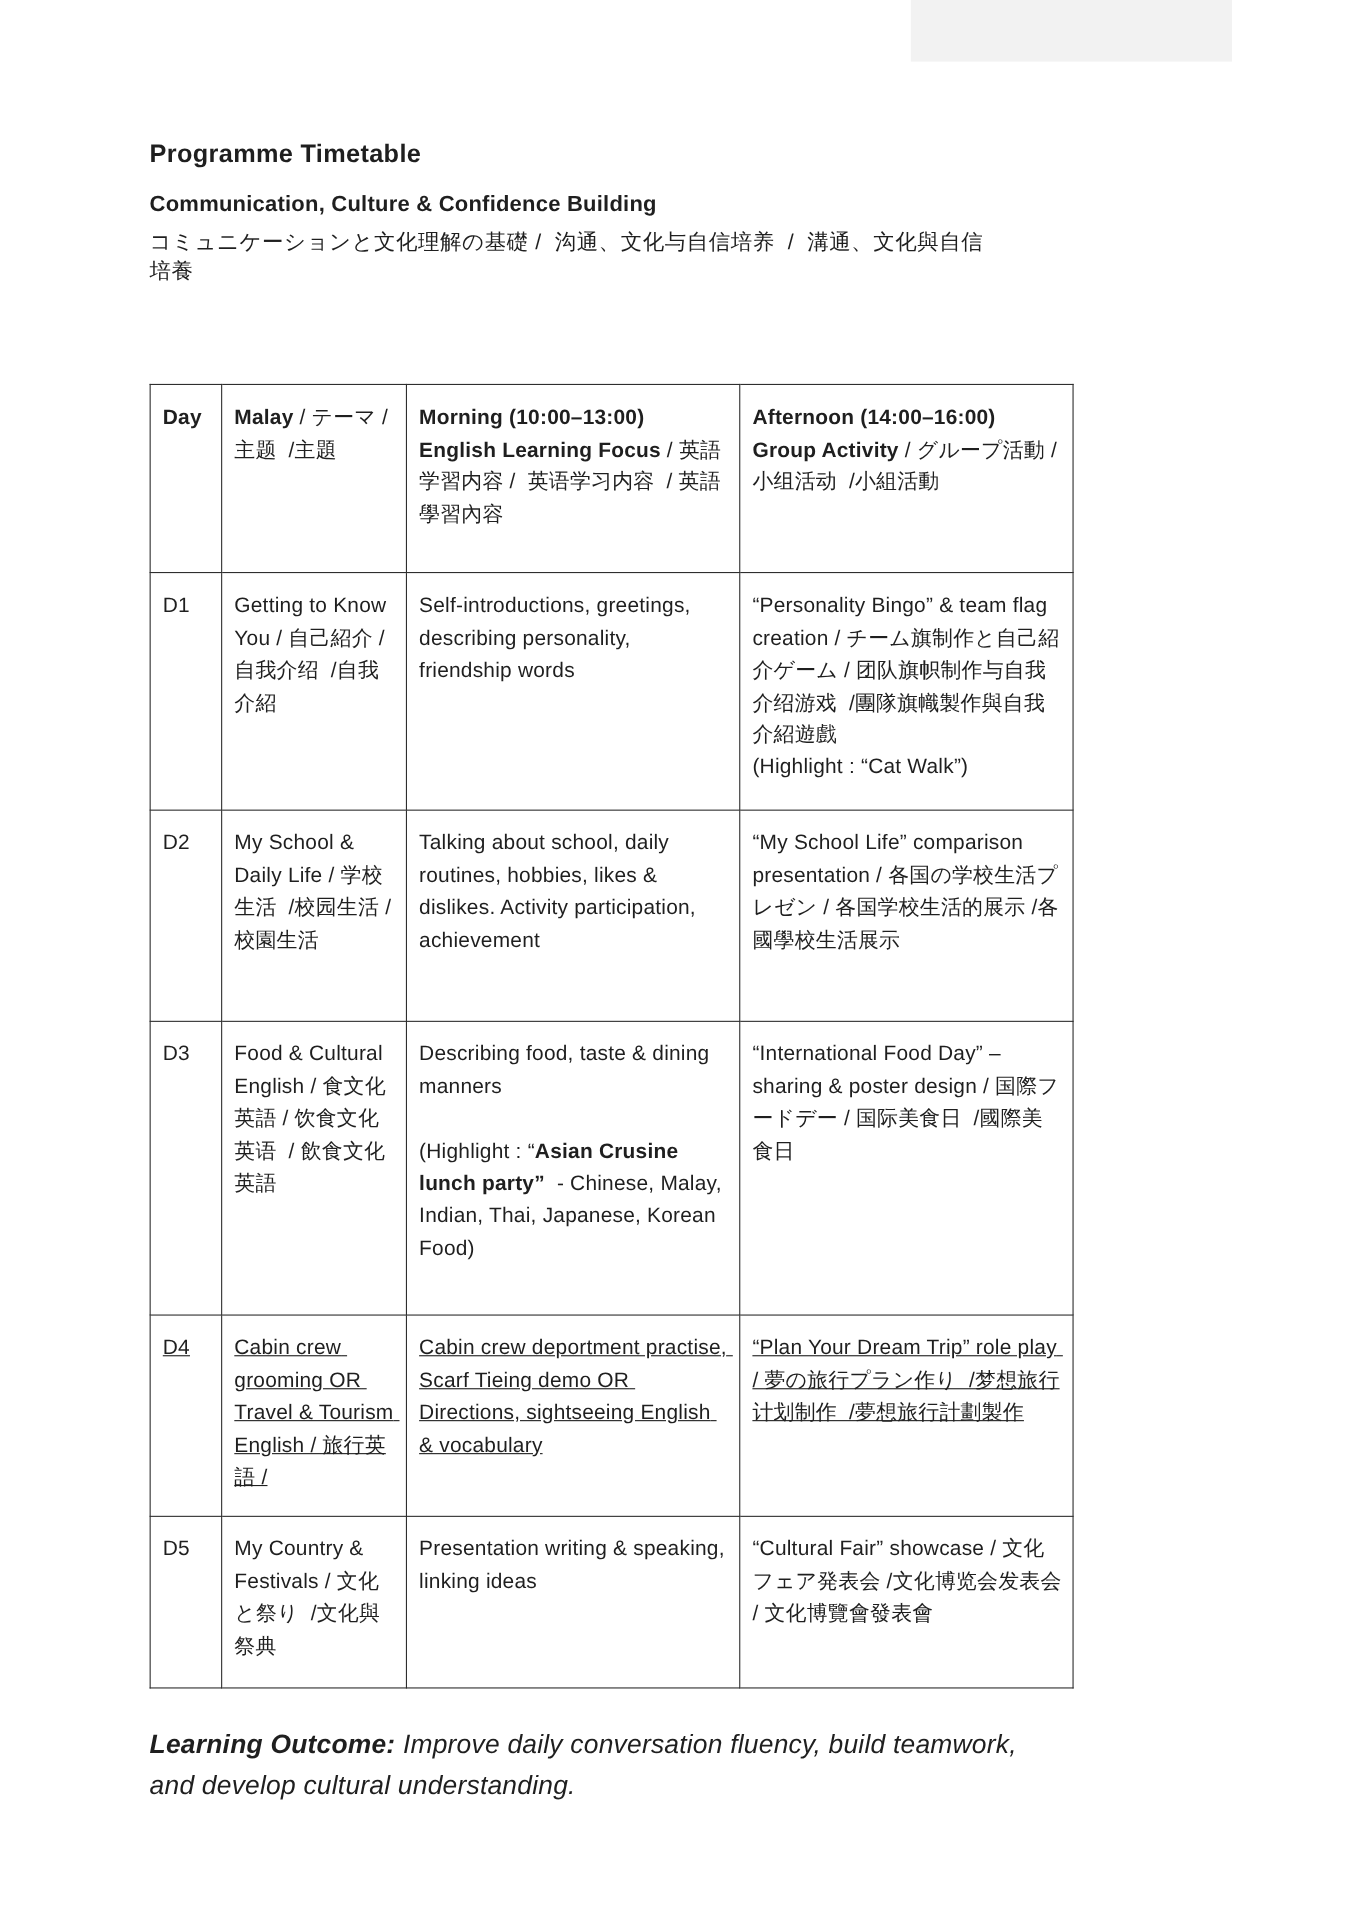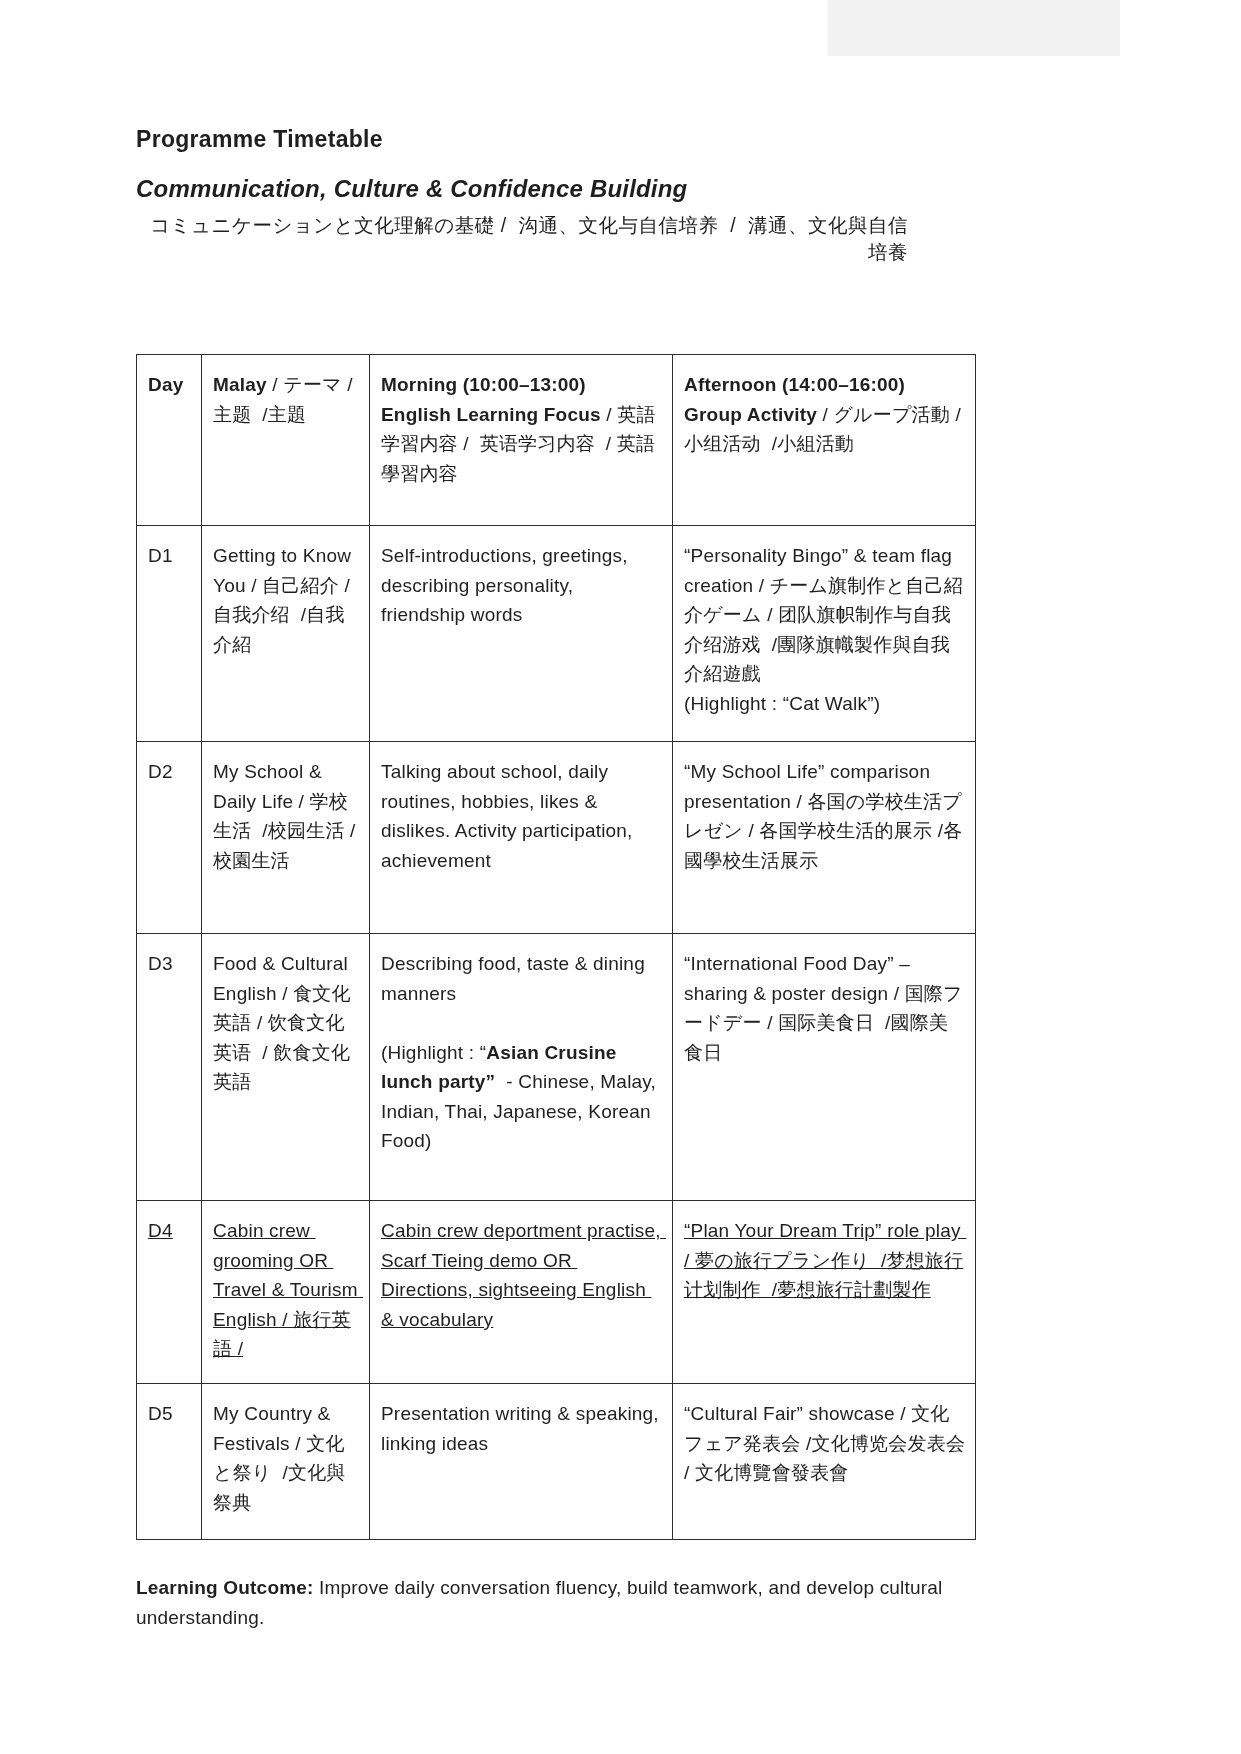--- a/index.html
+++ b/index.html
@@ -30,33 +30,31 @@
     width: 772px;
   }
   .title {
     font-size: 23px;
     font-weight: bold;
     letter-spacing: 0.3px;
     line-height: 1.2;
   }
   .subtitle {
     margin-top: 19px;
-    font-size: 24px;
+    font-size: 20px;
     font-weight: bold;
-    font-style: italic;
     letter-spacing: 0.2px;
     line-height: 1.3;
   }
   .cjk-line {
     margin-top: 8px;
     font-size: 19.5px;
     letter-spacing: 0.5px;
     line-height: 1.4;
     white-space: pre-wrap;
-    text-align: right;
   }
   table.timetable {
     margin-top: 88px;
     width: 839px;
     border-collapse: collapse;
     table-layout: fixed;
     padding-left: 35px;
   }
   table.timetable col.c-day { width: 65px; }
   table.timetable col.c-theme { width: 168px; }
@@ -77,24 +75,25 @@
   }
   table.timetable thead tr { height: 171px; }
   table.timetable tbody tr:nth-child(1) { height: 216px; margin-top: 40px; }
   table.timetable tbody tr:nth-child(2) { height: 192px; }
   table.timetable tbody tr:nth-child(3) { height: 267px; }
   table.timetable tbody tr:nth-child(4) { height: 183px; text-decoration: underline; }
   table.timetable tbody tr:nth-child(5) { height: 156px; }
   .b { font-weight: bold; }
   .outcome {
     margin: 33px 0 0 0;
-    font-size: 19px;
+    font-size: 24px;
     line-height: 1.55;
     letter-spacing: 0.2px;
     width: 810px;
+    font-style: italic;
   }
 </style>
 </head>
 <body>
 
 <div class="scan-artifact"></div>
 
 <div class="doc">
   <div class="title">Programme Timetable</div>
   <div class="subtitle">Communication, Culture &amp; Confidence Building</div>

